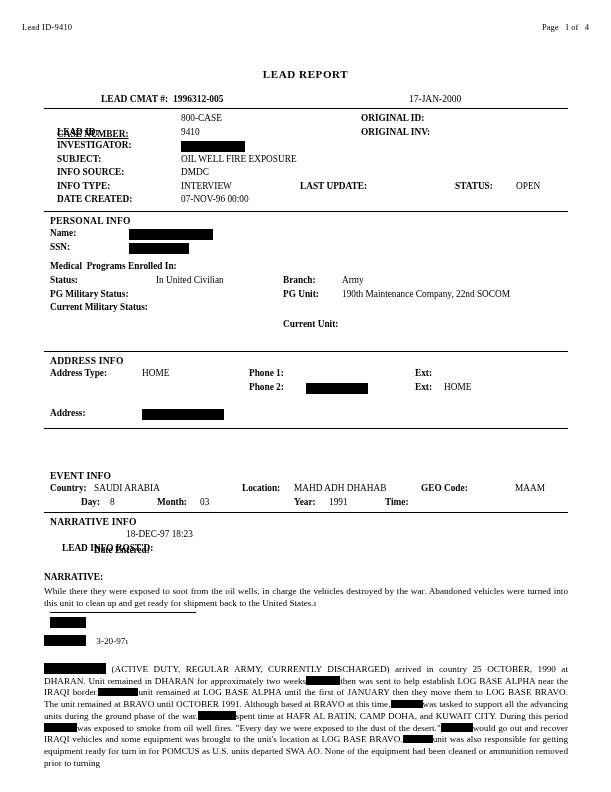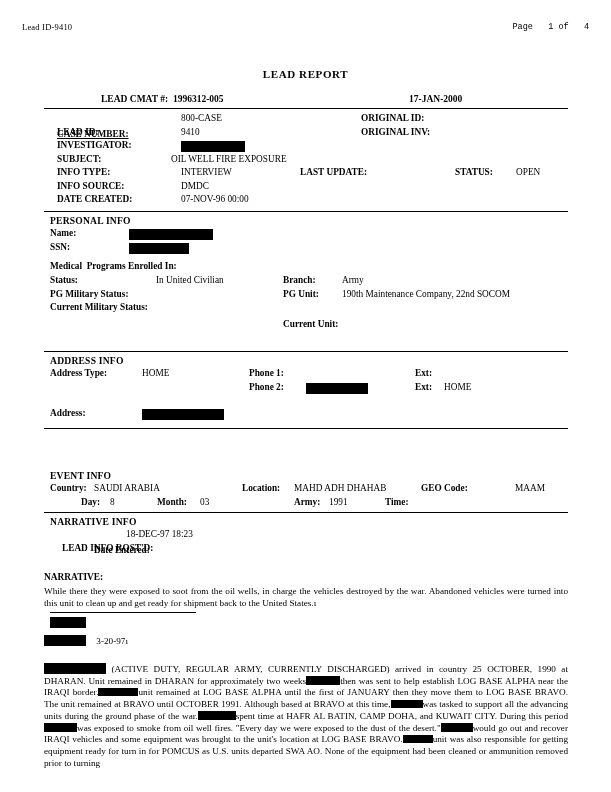--- a/index.html
+++ b/index.html
@@ -39,21 +39,20 @@
     position: absolute;
     left: 0;
     top: 0;
     letter-spacing: 0.2px;
   }
   .page-header .pager {
     position: absolute;
     right: 0;
     top: 0;
     white-space: pre;
-    font-family: Liberation Mono, monospace;
   }
   .title {
     position: absolute;
     top: 68px;
     left: 0;
     width: 611px;
     text-align: center;
     font-size: 11px;
     font-weight: bold;
     letter-spacing: 0.6px;
@@ -76,21 +75,21 @@
   .cmat-label {
     position: absolute;
     left: 57px;
     top: 0;
     white-space: pre;
   }
   .cmat-date {
     position: absolute;
     left: 365px;
     top: 0;
-    font-weight: bold;
+    font-weight: normal;
   }
   .sect {
     position: absolute;
     left: 44px;
     width: 524px;
     font-size: 9.3px;
   }
   .lbl {
     font-weight: bold;
     white-space: pre;
@@ -174,32 +173,32 @@
       <span class="abs val" style="left:137px; top:0;">9410</span>
       <span class="abs lbl" style="left:317px; top:0;">ORIGINAL INV:</span>
       <span class="abs val" style="left:420px; top:0;"></span>
     </div>
     <div class="rowline">
       <span class="abs lbl" style="left:13px; top:0;">INVESTIGATOR:</span>
       <span class="abs redact redact-tall" style="left:137px; top:1px; width:64px;"></span>
     </div>
     <div class="rowline">
       <span class="abs lbl" style="left:13px; top:0;">SUBJECT:</span>
-      <span class="abs val" style="left:127px; top:0;">OIL WELL FIRE EXPOSURE</span>
+      <span class="abs val" style="left:137px; top:0;">OIL WELL FIRE EXPOSURE</span>
+    </div>
+    <div class="rowline">
+      <span class="abs lbl" style="left:13px; top:0;">INFO SOURCE:</span>
+      <span class="abs val" style="left:137px; top:0;">DMDC</span>
     </div>
     <div class="rowline">
       <span class="abs lbl" style="left:13px; top:0;">INFO TYPE:</span>
       <span class="abs val" style="left:137px; top:0;">INTERVIEW</span>
       <span class="abs lbl" style="left:256px; top:0;">LAST UPDATE:</span>
       <span class="abs lbl" style="left:411px; top:0;">STATUS:</span>
       <span class="abs val" style="left:472px; top:0;">OPEN</span>
-    </div>
-    <div class="rowline">
-      <span class="abs lbl" style="left:13px; top:0;">INFO SOURCE:</span>
-      <span class="abs val" style="left:137px; top:0;">DMDC</span>
     </div>
     <div class="rowline">
       <span class="abs lbl" style="left:13px; top:0;">DATE CREATED:</span>
       <span class="abs val" style="left:137px; top:0;">07-NOV-96 00:00</span>
     </div>
   </div>
   <div class="rule" style="top:211px;"></div>
 
   <div class="sect" style="top:215px;">
     <div class="rowline" style="height:13px;">
@@ -269,21 +268,21 @@
       <span class="abs lbl" style="left:198px; top:0;">Location:</span>
       <span class="abs val" style="left:250px; top:0;">MAHD ADH DHAHAB</span>
       <span class="abs lbl" style="left:377px; top:0;">GEO Code:</span>
       <span class="abs val" style="left:432px; top:0;margin-left:39px;">MAAM</span>
     </div>
     <div class="rowline">
       <span class="abs lbl" style="left:37px; top:0;">Day:</span>
       <span class="abs val" style="left:66px; top:0;">8</span>
       <span class="abs lbl" style="left:113px; top:0;">Month:</span>
       <span class="abs val" style="left:156px; top:0;">03</span>
-      <span class="abs lbl" style="left:250px; top:0;">Army:</span>
+      <span class="abs lbl" style="left:250px; top:0;">Year:</span>
       <span class="abs val" style="left:285px; top:0;">1991</span>
       <span class="abs lbl" style="left:341px; top:0;">Time:</span>
     </div>
   </div>
   <div class="rule" style="top:512px;"></div>
 
   <div class="sect" style="top:516px;">
     <div class="rowline" style="height:13px;">
       <span class="abs sect-title" style="left:6px; top:0;">NARRATIVE INFO</span>
     </div>

